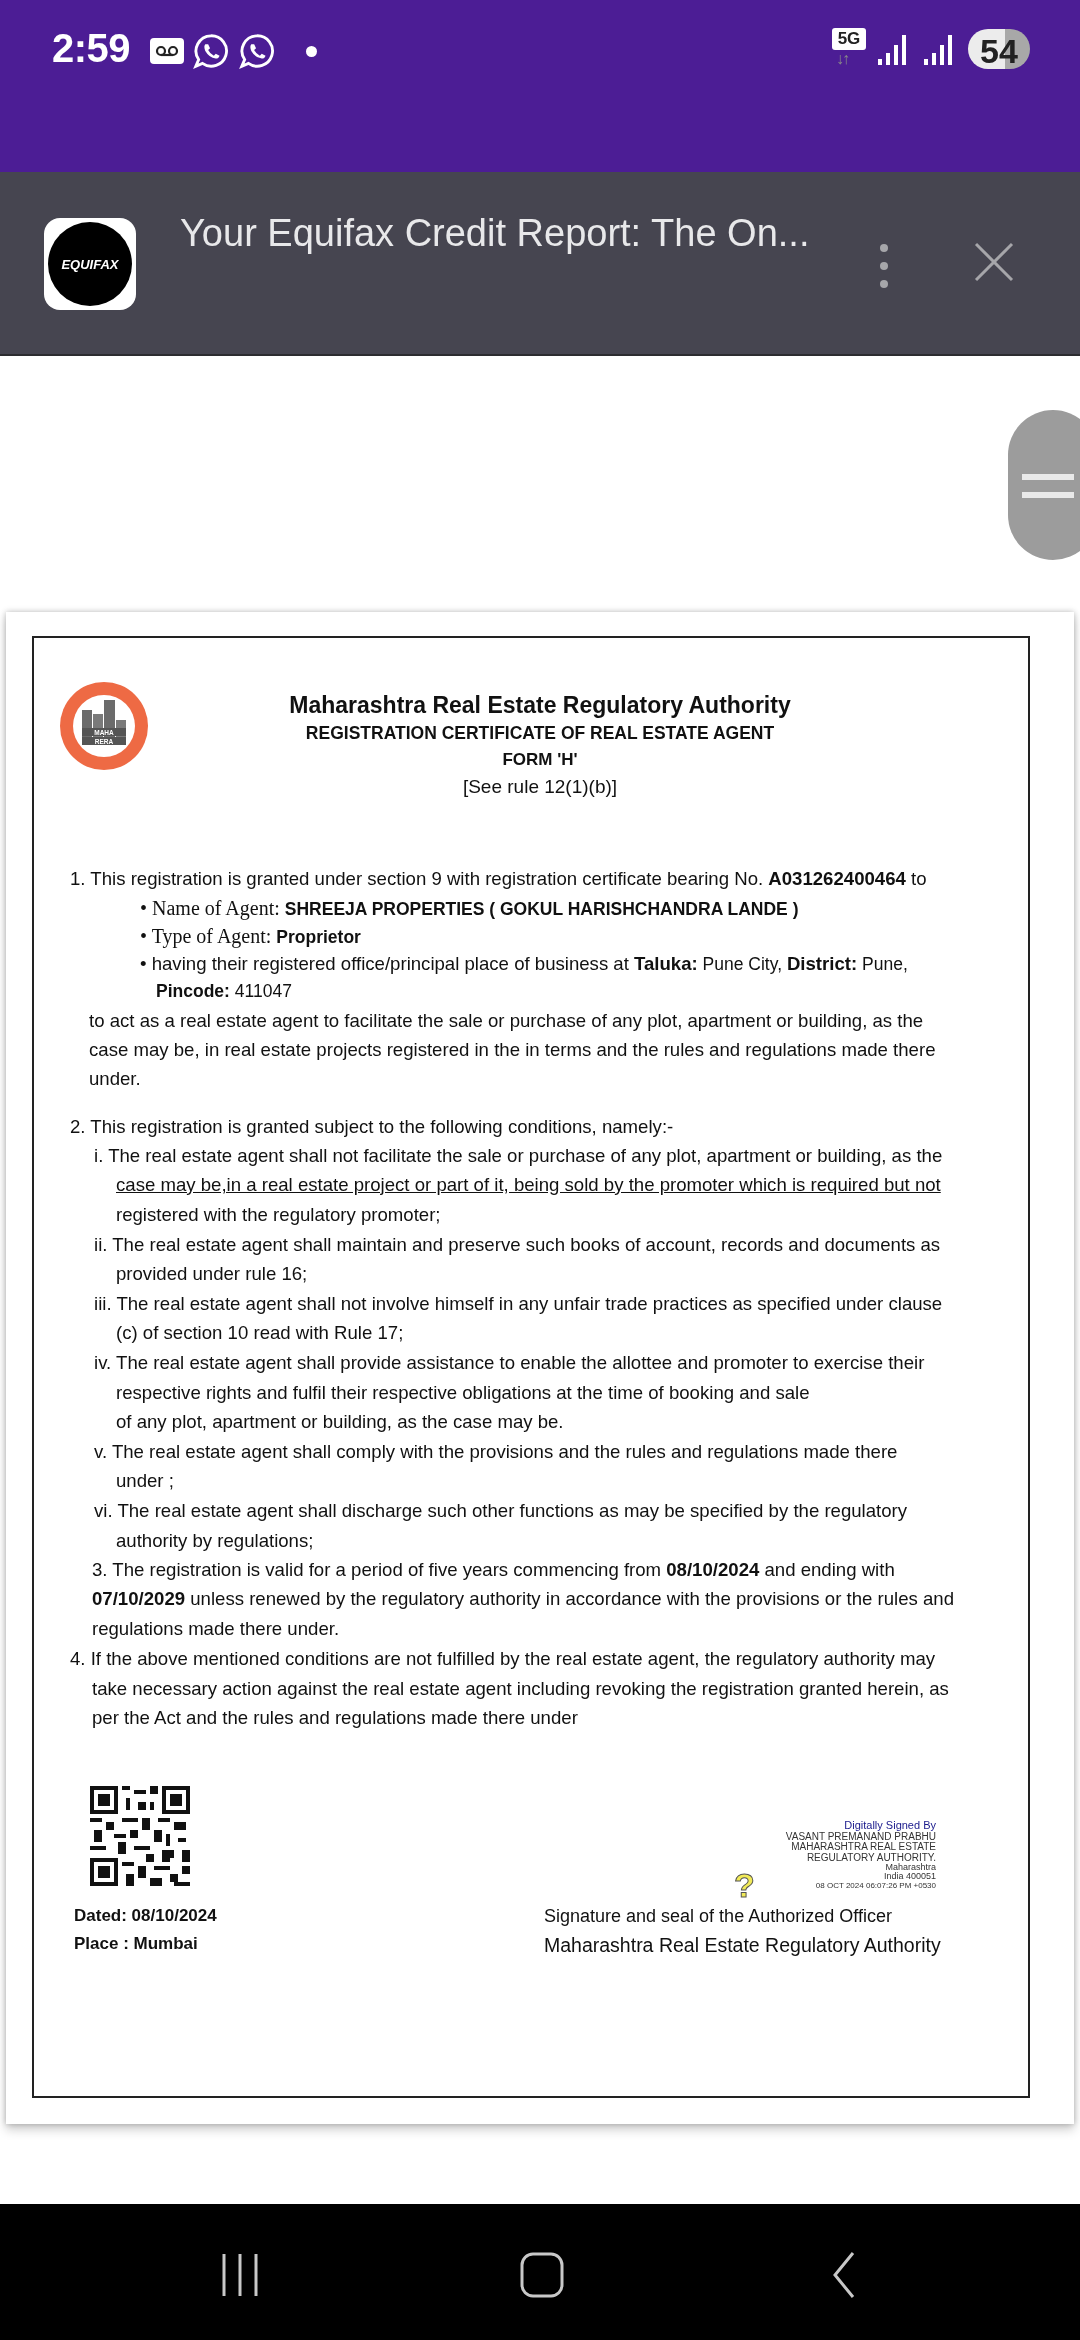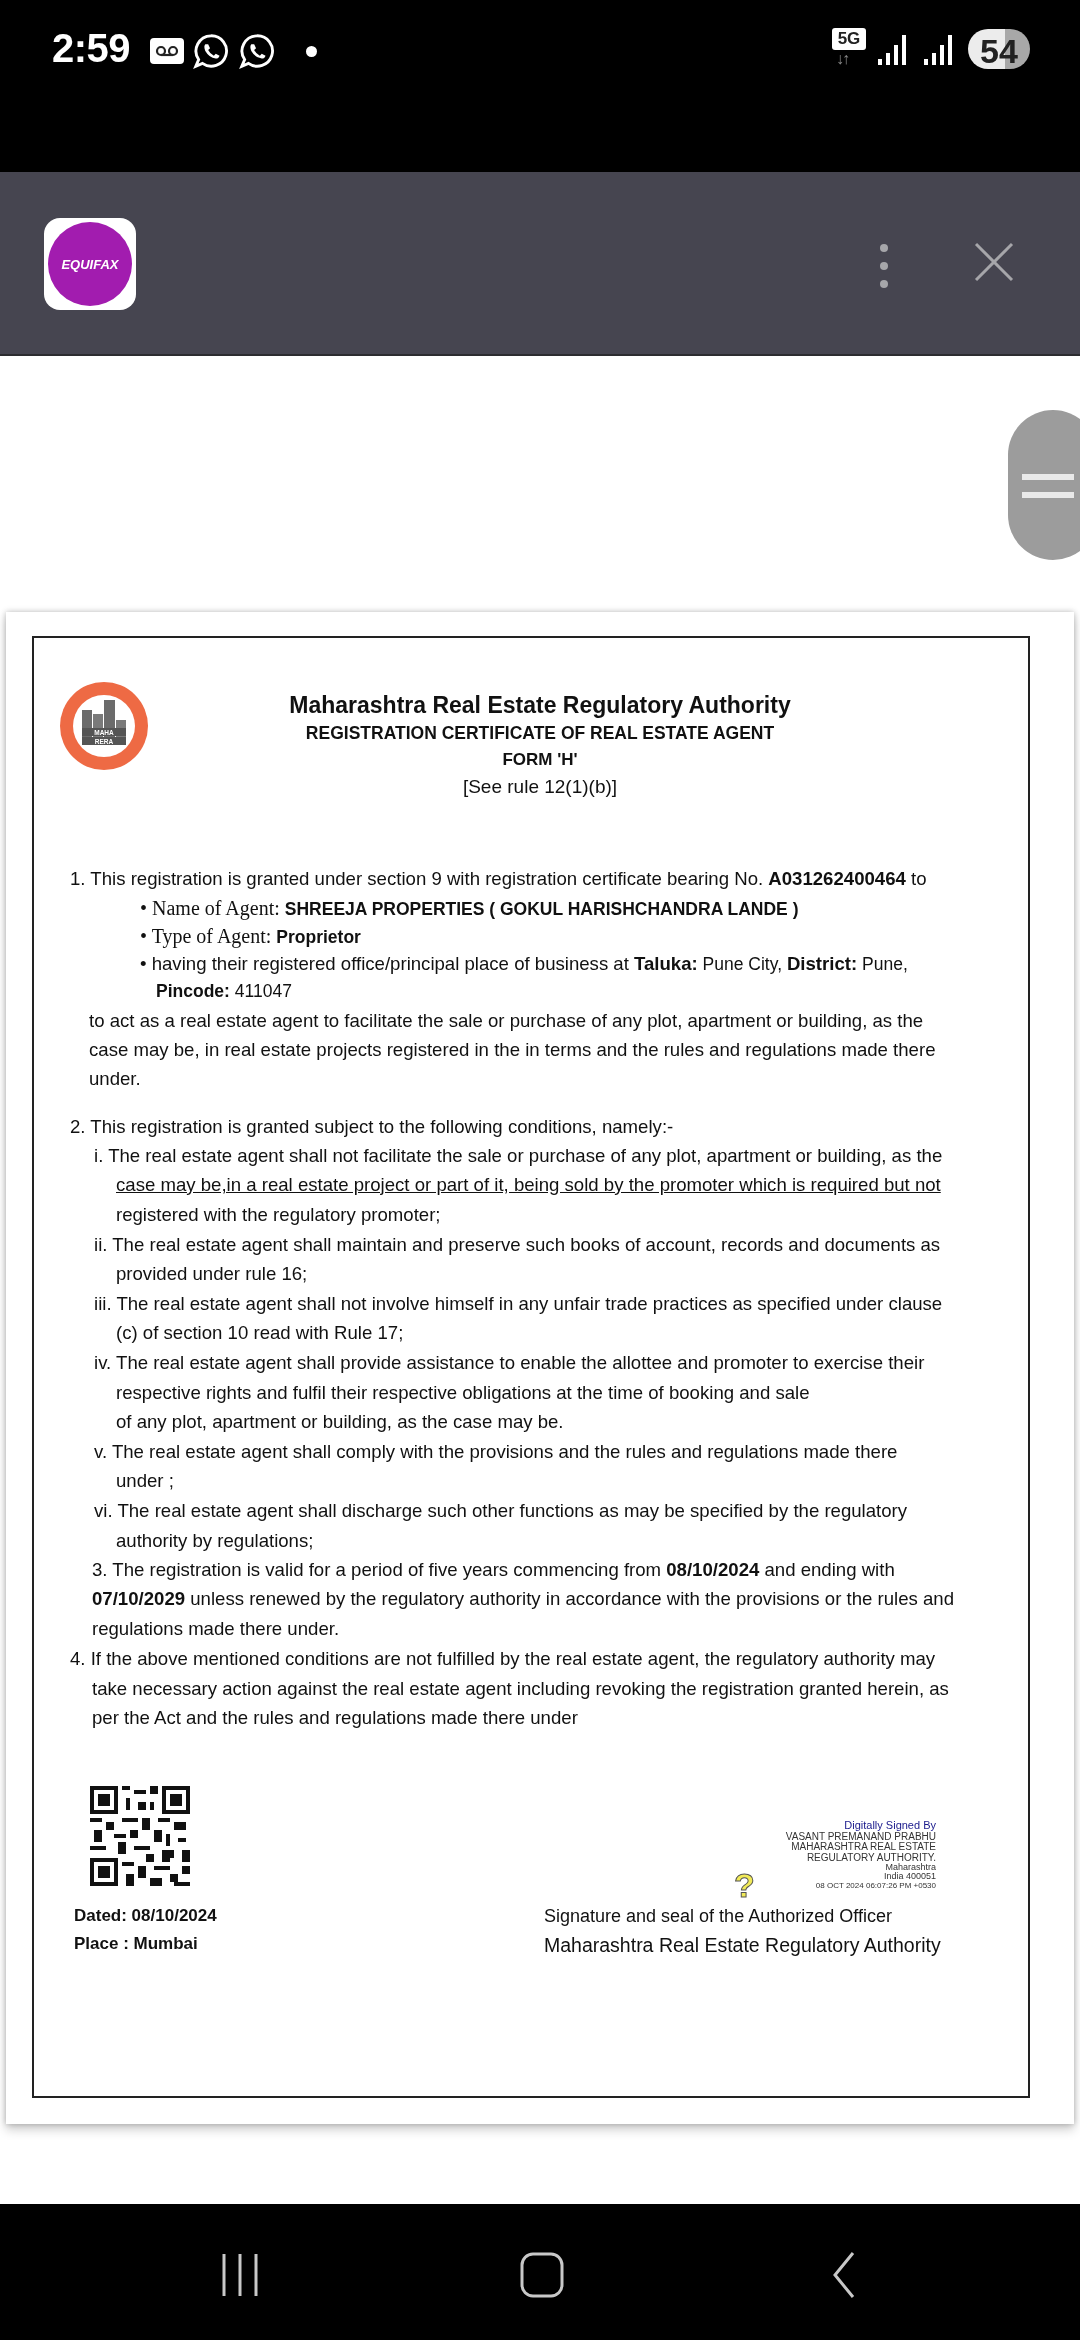--- a/index.html
+++ b/index.html
@@ -1,36 +1,36 @@
 <!DOCTYPE html>
 <html><head>
 <meta charset="utf-8">
 <style>
   * { box-sizing: border-box; margin: 0; padding: 0; }
   html, body { width: 1080px; height: 2340px; overflow: hidden; background: #ffffff; }
   body { position: relative; font-family: "Liberation Sans", sans-serif; }
 
   
-  .status-bar { position: absolute; left: 0; top: 0; width: 1080px; height: 172px; background: #000000; }
+  .status-bar { position: absolute; left: 0; top: 0; width: 1080px; height: 172px; background: #4c1d95; }
   .status-time { position: absolute; left: 52px; top: 26px; color: #ffffff; font-size: 40px; font-weight: bold; font-family: "Liberation Sans", sans-serif; letter-spacing: -0.5px; }
   .status-icons-left { position: absolute; left: 150px; top: 32px; display: flex; align-items: center; gap: 8px; }
   .sb-voicemail { width: 34px; height: 26px; background: #fff; border-radius: 4px; display: flex; align-items: center; justify-content: center; }
   .sb-wa { width: 38px; height: 38px; }
   .sb-dot { width: 11px; height: 11px; background: #fff; border-radius: 50%; margin-left: 22px; }
   .status-icons-right { position: absolute; right: 50px; top: 28px; display: flex; align-items: center; gap: 10px; }
   .sb-5g { width: 34px; height: 42px; position: relative; }
   .sb-5g .box { position: absolute; top: 0; left: 0; width: 34px; height: 22px; background: #fff; color: #222; font-size: 17px; font-weight: bold; text-align: center; line-height: 22px; border-radius: 3px; }
   .sb-5g .arrows { position: absolute; top: 22px; left: 4px; color: #888; font-size: 16px; letter-spacing: -2px; }
   .sb-signal { width: 36px; height: 36px; }
   .sb-battery { width: 62px; height: 40px; border-radius: 22px; background: linear-gradient(to right, #ececec 0 60%, #a8a8a8 60% 100%); color: #222; font-size: 34px; font-weight: bold; text-align: center; line-height: 44px; }
 
   
   .ad-banner { position: absolute; left: 0; top: 172px; width: 1080px; height: 184px; background: #464550; border-bottom: 2px solid #2c2c30; }
   .ad-logo { position: absolute; left: 44px; top: 46px; width: 92px; height: 92px; background: #fff; border-radius: 16px; overflow: hidden; display: flex; align-items: center; justify-content: center; }
-  .ad-logo-inner { width: 84px; height: 84px; border-radius: 50%; background: #a21caf; display: flex; align-items: center; justify-content: center; color: #fff; font-size: 13px; font-weight: bold; font-style: italic; }
+  .ad-logo-inner { width: 84px; height: 84px; border-radius: 50%; background: #000000; display: flex; align-items: center; justify-content: center; color: #fff; font-size: 13px; font-weight: bold; font-style: italic; }
   .ad-title { position: absolute; left: 180px; top: 40px; color: #e8e8ea; font-size: 38px; white-space: nowrap; }
   .ad-sub { position: absolute; left: 180px; top: 94px; font-size: 33px; white-space: nowrap; color: #9a9aa0; }
   .ad-sub .ad-label { color: #e8e8ea; font-weight: bold; }
   .ad-more { position: absolute; left: 872px; top: 72px; width: 24px; height: 44px; display: flex; flex-direction: column; align-items: center; justify-content: space-between; }
   .ad-more span { width: 8px; height: 8px; border-radius: 50%; background: #a6a6aa; }
   .ad-close { position: absolute; left: 970px; top: 236px; }
 
   
   .scroll-handle { position: absolute; left: 1008px; top: 410px; width: 90px; height: 150px; border-radius: 45px; background: #9c9c9c; }
   .scroll-handle .bar { position: absolute; left: 14px; width: 52px; height: 6px; background: #e9e9e9; }
@@ -106,20 +106,21 @@
         <rect x="26" y="4" width="4" height="30" fill="#fff"></rect>
       </svg>
     <div class="sb-battery">54</div>
   </div>
 </div>
 
 <div class="ad-banner">
   <div class="ad-logo">
     <div class="ad-logo-inner">EQUIFAX</div>
   </div>
+  <div class="ad-title">Your Equifax Credit Report: The On...</div>
   <div class="ad-more">
       <span></span>
       <span></span>
       <span></span>
     </div>
 </div>
 <svg class="ad-close" style="position:absolute;left:972px;top:240px;" width="44" height="44" viewBox="0 0 44 44">
     <line x1="4" y1="4" x2="40" y2="40" stroke="#a6a6aa" stroke-width="3"></line>
     <line x1="40" y1="4" x2="4" y2="40" stroke="#a6a6aa" stroke-width="3"></line>
   </svg>

